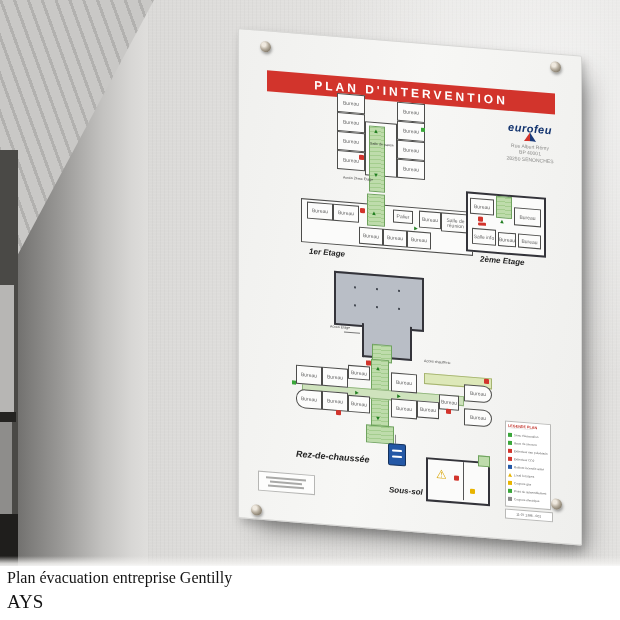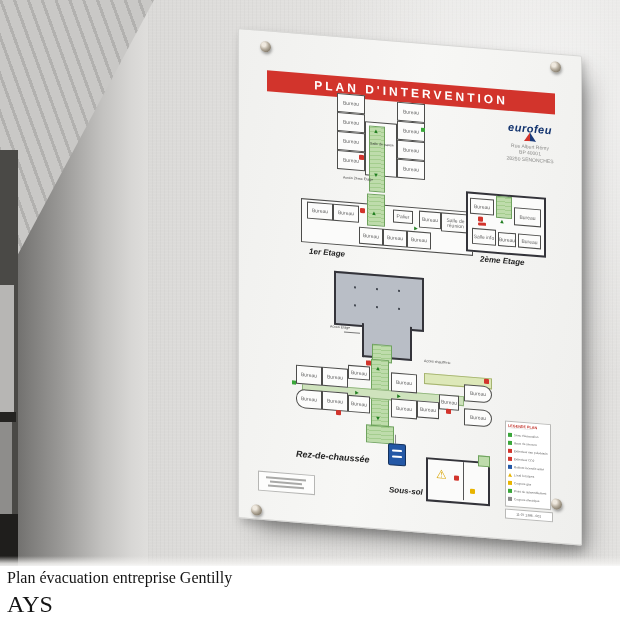--- a/index.html
+++ b/index.html
@@ -53,21 +53,21 @@
   .lic.c-tri{background:#e8b400;clip-path:polygon(50% 0,100% 100%,0 100%)}
   .ltext{font-size:6px;transform:scale(.5);transform-origin:left center;color:#555;white-space:nowrap}
   .legend-ref{position:absolute;left:266px;top:458px;width:46px;height:8px;border:1px solid #b9b9b7;background:#fff;display:flex;align-items:center;justify-content:center}
   .legend-ref span{font-size:6px;transform:scale(.55);color:#555;white-space:nowrap}
   .cartouche{position:absolute;left:19px;top:440px;width:55px;height:18px;border:1px solid #b6b6b4;background:#fdfdfc}
   .cartouche i{position:absolute;height:2px;background:#a9a9a7;display:block}
   
   .fade{position:absolute;left:0;top:556px;width:620px;height:12px;background:linear-gradient(180deg,rgba(220,219,217,0) 0,rgba(240,239,237,.85) 60%,#fff 100%)}
   .caption{position:absolute;left:0;top:566px;width:620px;height:54px;background:#fff;color:#141414;font-family:"Liberation Serif",serif}
   .caption .l1{position:absolute;left:7px;top:3px;font-size:16px}
-  .caption .l2{position:absolute;left:7px;top:25px;font-size:24px}
+  .caption .l2{position:absolute;left:7px;top:25px;font-size:19px}
 </style>
 </head>
 <body>
 
 <div class="scene">
   <div class="photo">
     <div class="wall-tex"></div>
     <div class="wall-light"></div>
     <div class="corner-column"></div>
     <div class="ceiling"></div>

